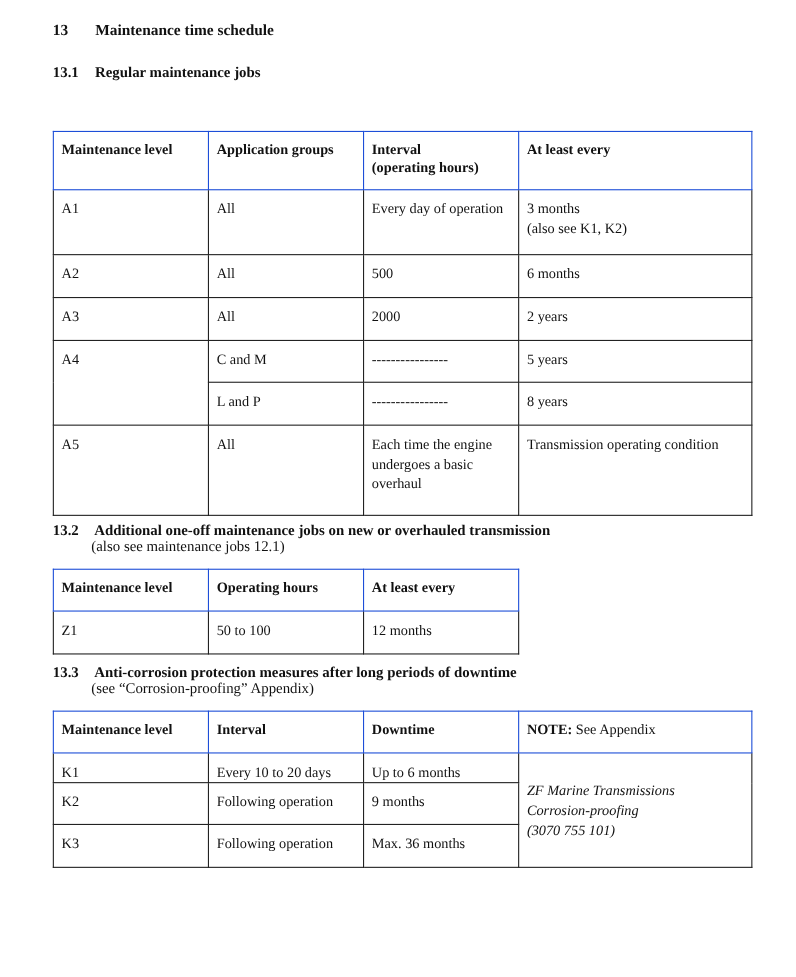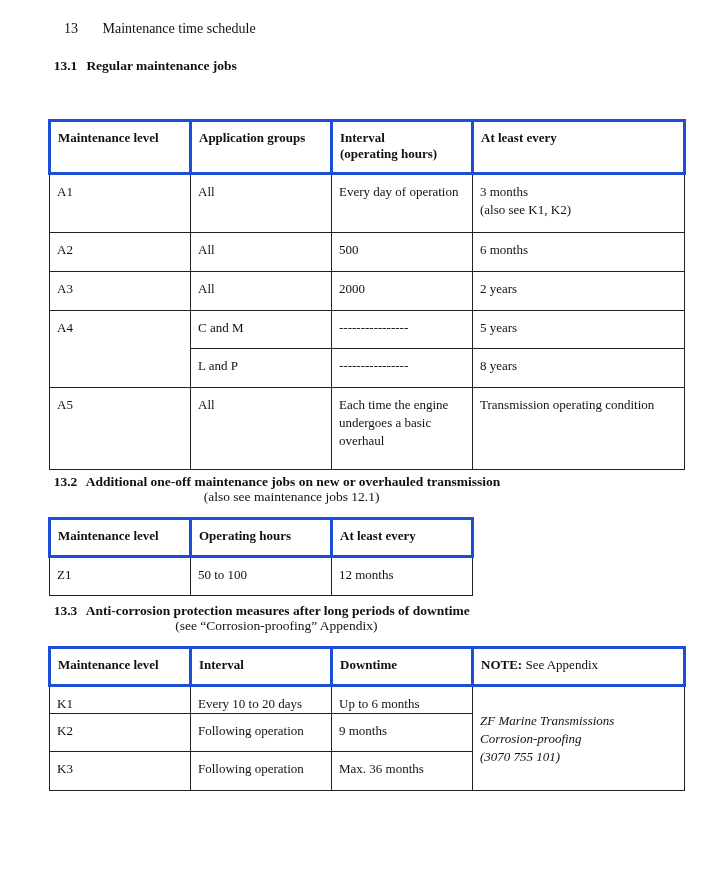--- a/index.html
+++ b/index.html
@@ -3,28 +3,28 @@
 <meta charset="utf-8">
 <style>
   html, body { margin: 0; padding: 0; background: #ffffff; }
   body {
     width: 724px; height: 888px; position: relative; overflow: hidden;
     font-family: "Liberation Serif", "DejaVu Serif", serif;
     color: #111;
     font-size: 13px;
   }
   .abs { position: absolute; }
-  .h1 { left: 64px; top: 21px; font-weight: normal; font-size: 14px; }
+  .h1 { left: 48px; top: 21px; font-weight: bold; font-size: 14px; }
   .h1 .num { display: inline-block; width: 35px; }
-  .h2 { left: 48px; font-weight: bold; font-size: 13.5px; text-align: center; }
+  .h2 { left: 48px; font-weight: bold; font-size: 13.5px; }
   .h2 .num { display: inline-block; width: 35px; }
   .sub { font-weight: normal; padding-left: 35px; display: block; margin-top: -1px; }
   table { border-collapse: collapse; position: absolute; table-layout: fixed; }
   td { border: 1px solid #222; vertical-align: top; padding: 8px 7px 0 7px; font-size: 13px; line-height: 18px; }
-  th { border: 3px solid #1d4ed8; vertical-align: top; text-align: left; padding: 8px 7px 0 7px; font-size: 13px; line-height: 16px; font-weight: bold; }
+  th { border: 1px solid #1d4ed8; vertical-align: top; text-align: left; padding: 8px 7px 0 7px; font-size: 13px; line-height: 16px; font-weight: bold; }
   .italic { font-style: italic; }
   .vmid { vertical-align: middle; padding-top: 0; }
 </style>
 </head>
 <body>
 
 <div class="abs h1">
   <span class="num">13</span>
   <span>Maintenance time schedule</span>
 </div>

